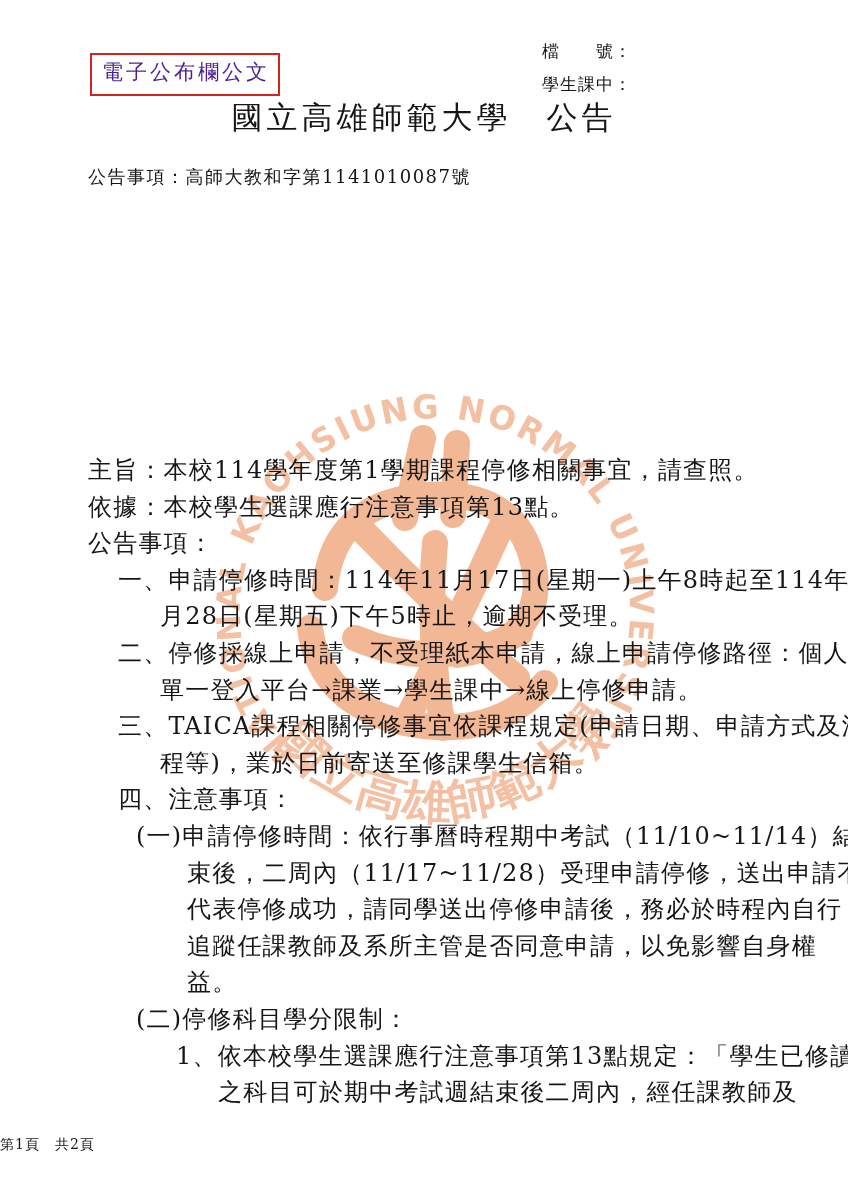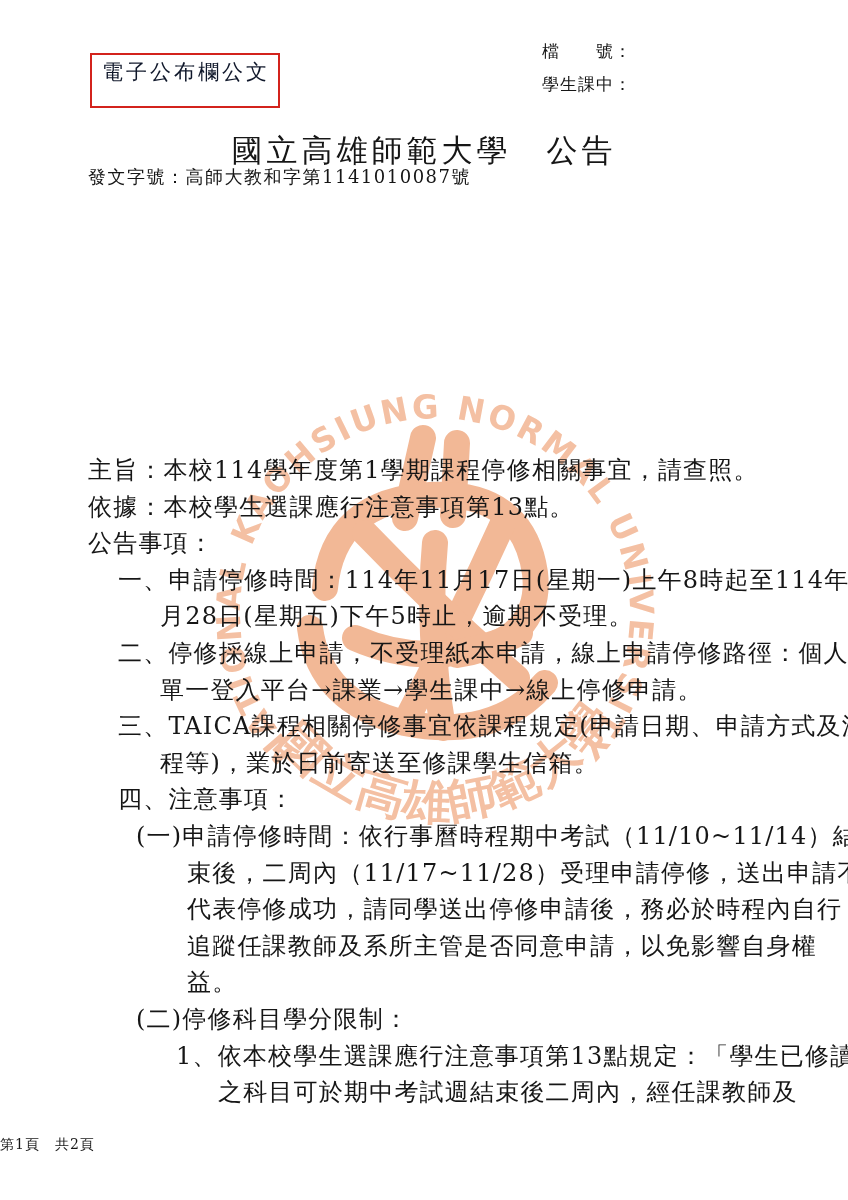--- a/index.html
+++ b/index.html
@@ -10,33 +10,33 @@
   }
   .page{position:absolute;inset:0;width:848px;height:1200px;background:#fff;overflow:hidden;}
 
   
   .watermark{position:absolute;left:205px;top:383px;width:460px;height:460px;z-index:0;}
   .wm-ring{font-family:"DejaVu Sans","Liberation Sans",sans-serif;font-weight:bold;}
 
   
   .stamp{
     position:absolute;left:90px;top:53px;z-index:2;
-    border:2px solid #d3231c;color:#0f172a;
-    font-size:21px;letter-spacing:3px;padding:3px 8px 20px 10px;
+    border:2px solid #d3231c;color:#4c1d95;
+    font-size:21px;letter-spacing:3px;padding:3px 8px 8px 10px;
     background:transparent;
   }
 
   
   .fileinfo{position:absolute;left:542px;top:35px;z-index:2;font-size:17px;line-height:33px;letter-spacing:1px;}
   .fileinfo div{white-space:pre;}
 
   
   .doc-title{
     position:absolute;left:0;right:0;top:97px;z-index:2;
-    text-align:center;font-size:31px;letter-spacing:4px;font-weight:500;margin-top:33px;
+    text-align:center;font-size:31px;letter-spacing:4px;font-weight:500;
   }
 
   
   .meta{position:absolute;left:88px;top:163px;z-index:2;font-size:18px;line-height:28px;letter-spacing:1.5px;}
 
   
   .doc-body{position:absolute;left:88px;top:452px;z-index:2;font-size:24px;line-height:36.6px;letter-spacing:1.2px;}
   .bline{white-space:pre;}
   .l1{margin-left:30px;}
   .l1c{margin-left:72px;}
@@ -82,21 +82,21 @@
   <div class="stamp">電子公布欄公文</div>
 
   <div class="fileinfo">
     <div>檔　　號：</div>
     <div>學生課中：</div>
   </div>
 
   <div class="doc-title">國立高雄師範大學　公告</div>
 
   <div class="meta">
-    <div>發文字號：高師大教和字第1141010087號</div>
+    <div>公告事項：高師大教和字第1141010087號</div>
   </div>
 
   <div class="doc-body">
     <div class="bline">主旨：本校114學年度第1學期課程停修相關事宜，請查照。</div>
     <div class="bline">依據：本校學生選課應行注意事項第13點。</div>
     <div class="bline">公告事項：</div>
     <div class="bline l1">一、申請停修時間：114年11月17日(星期一)上午8時起至114年11</div>
     <div class="bline l1c">月28日(星期五)下午5時止，逾期不受理。</div>
     <div class="bline l1">二、停修採線上申請，不受理紙本申請，線上申請停修路徑：個人</div>
     <div class="bline l1c">單一登入平台→課業→學生課中→線上停修申請。</div>

